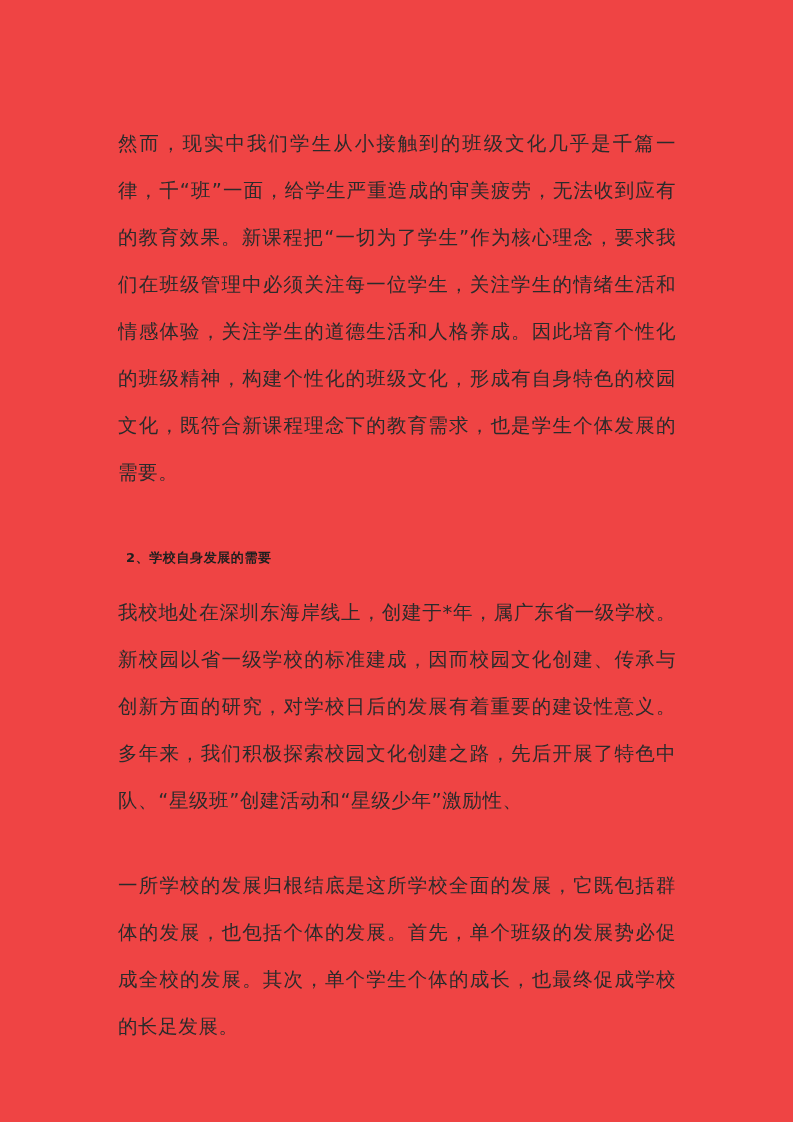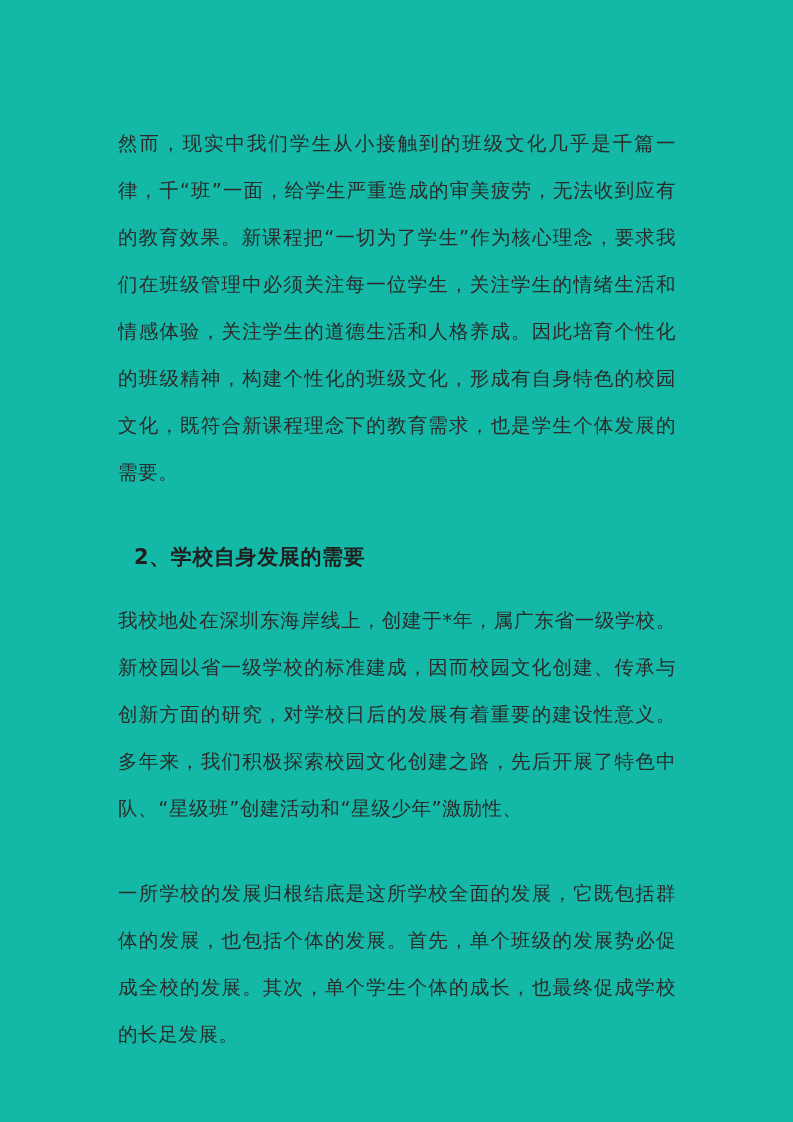--- a/index.html
+++ b/index.html
@@ -9,21 +9,21 @@
   }
   body {
     width: 793px;
     height: 1122px;
     font-family: "DejaVu Sans", sans-serif;
   }
   .page {
     position: relative;
     width: 793px;
     height: 1122px;
-    background: #14b8a6;
+    background: #ef4444;
     box-sizing: border-box;
     padding: 120px 118px 60px 118px;
     overflow: hidden;
   }
   .doc-body {
     width: 558px;
   }
   .para {
     font-size: 19.5px;
     line-height: 47px;
@@ -31,26 +31,26 @@
     letter-spacing: 0.6px;
     text-align: justify;
     text-justify: inter-ideograph;
     margin: 0;
     font-family: "DejaVu Sans", sans-serif;
   }
   .para + .para {
     margin-top: 38px;
   }
   .heading {
-    font-size: 21px;
+    font-size: 13px;
     line-height: 47px;
     color: #1f1f1f;
     font-weight: 600;
     letter-spacing: 0.6px;
-    margin: 16px;
+    margin: 8px;
     font-family: "DejaVu Sans", sans-serif;
   }
   .heading-wrap {
     margin-top: 38px;
   }
   .para-after-heading {
     margin-top: 38px;
   }
   .clipped {
     overflow: hidden;

